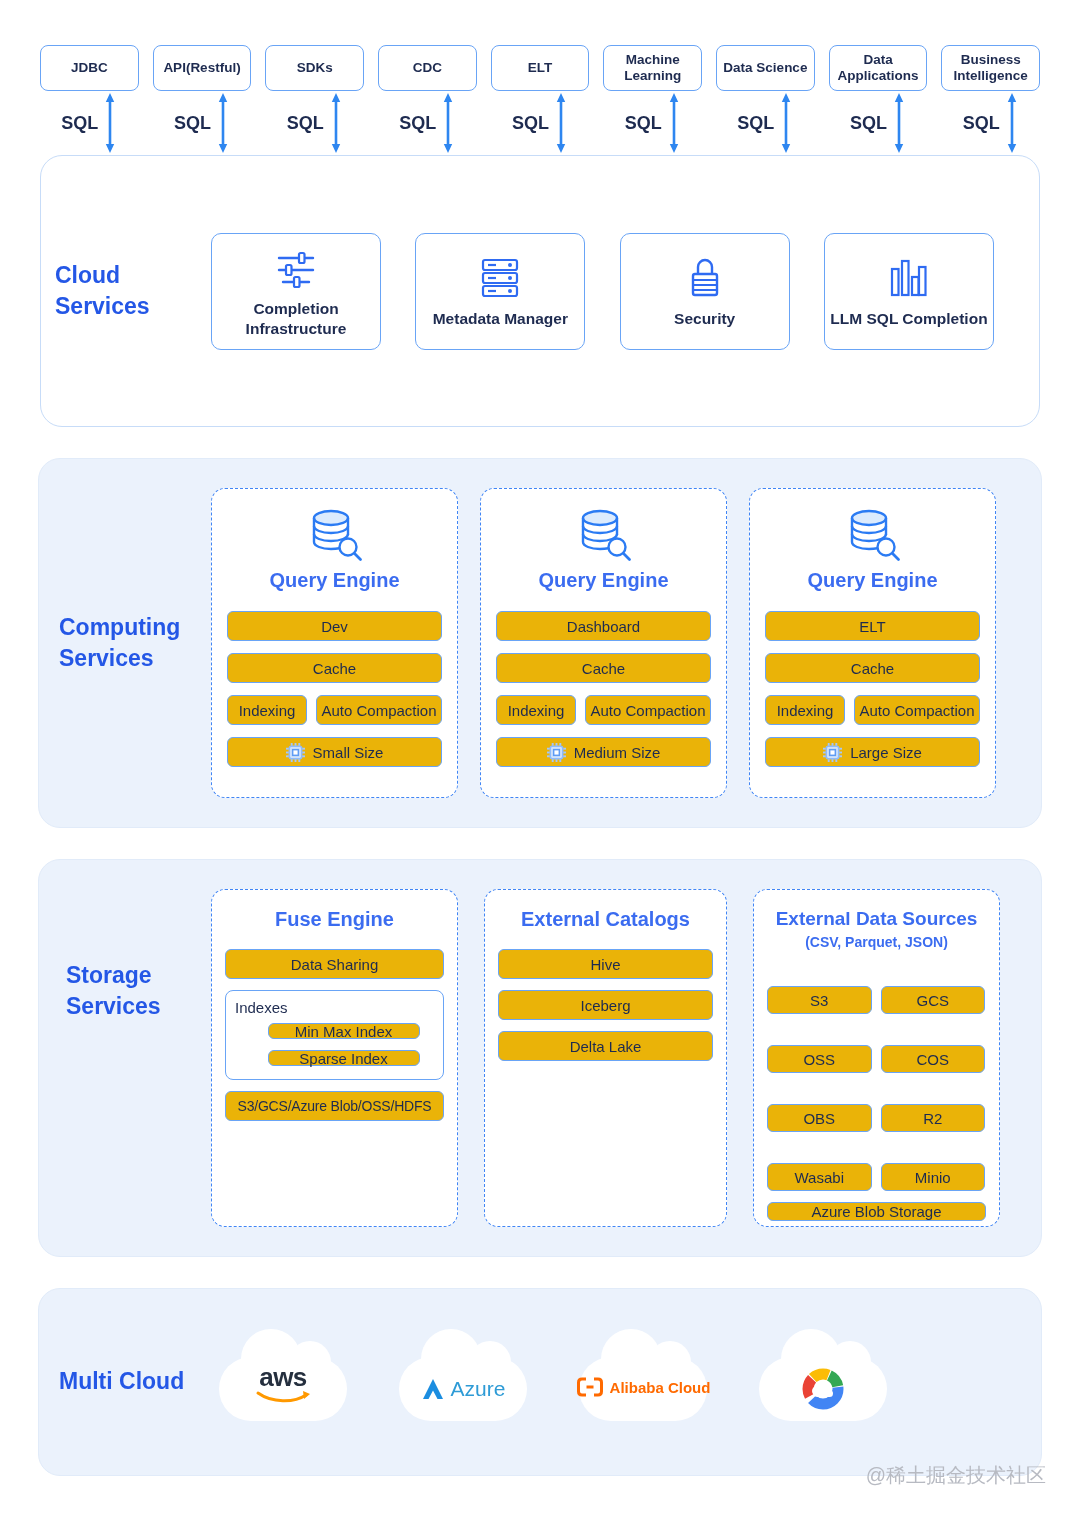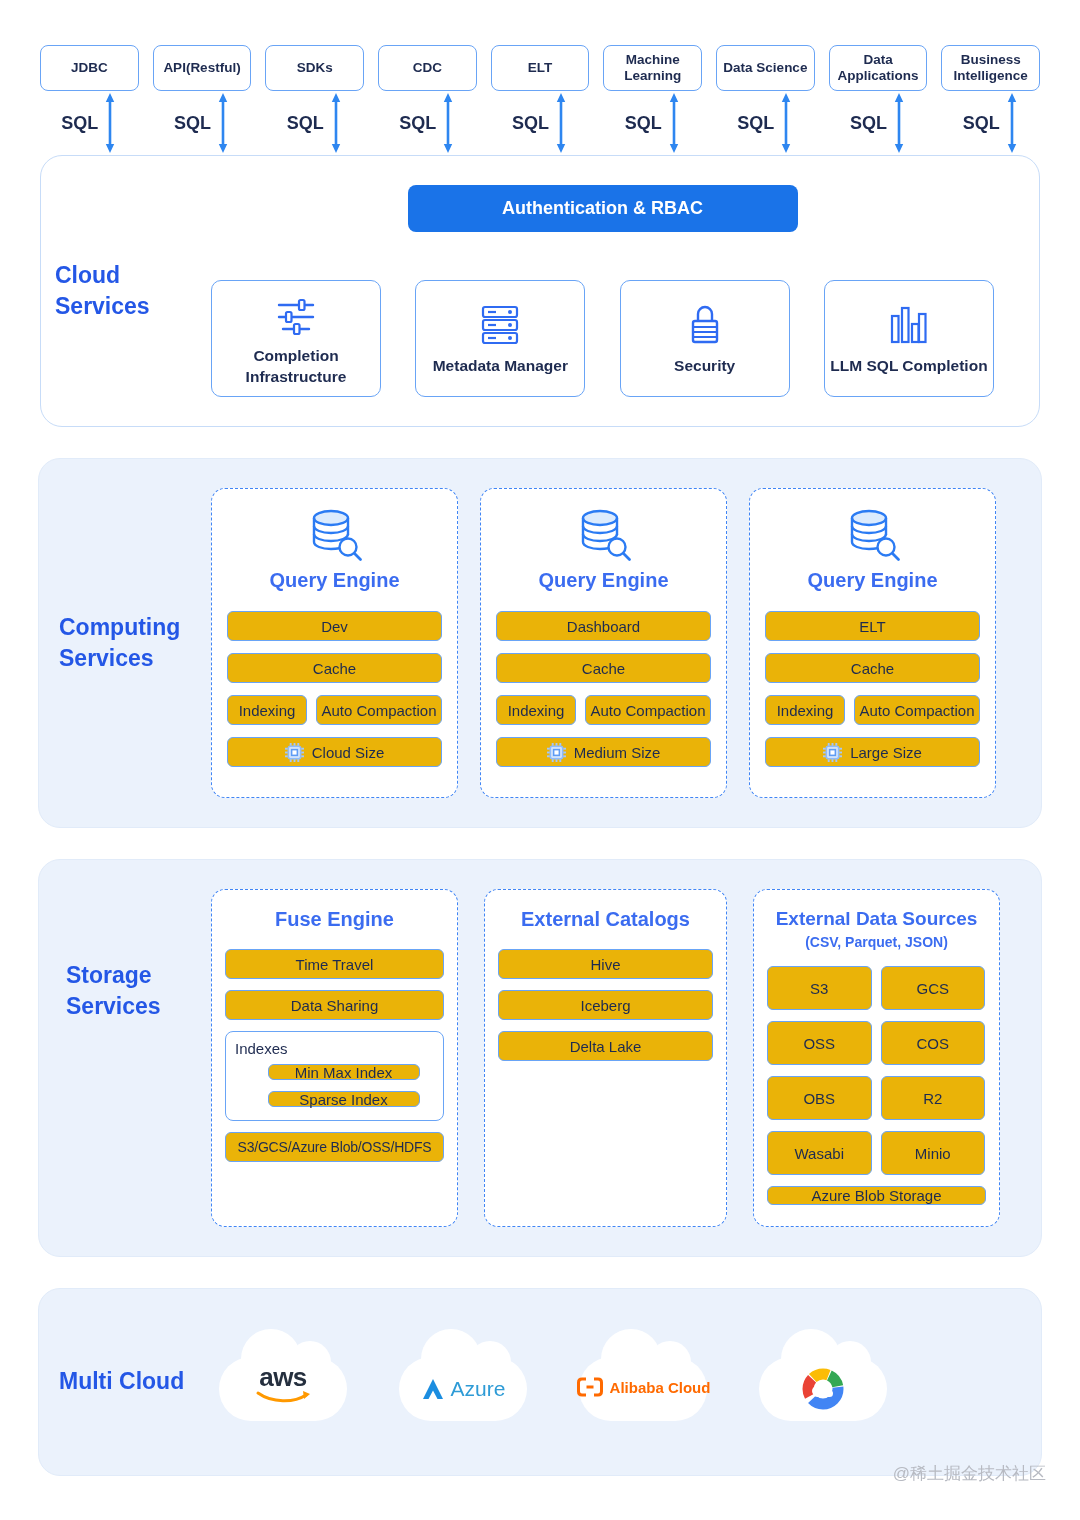--- a/index.html
+++ b/index.html
@@ -61,42 +61,42 @@
   .st-card .qe-box { margin-bottom:11px; }
   .fuse { width:247px; }
   .catalogs { width:243px; }
   .sources { width:247px; }
   .idx-wrap { width:100%; border:1px solid #69a4f6; border-radius:8px; padding:8px 9px 2px; margin-bottom:11px; }
   .idx-label { font-size:15px; color:#1e2b50; margin-bottom:7px; text-align:left; }
   .idx-box { width:152px; height:16px; margin:0 auto 9px; position:relative; left:9px; }
   .targets-box { font-size:14px; letter-spacing:-0.2px; }
   .src-subtitle { font-size:14px; font-weight:600; color:#3b6cf0; margin:-12px 0 16px; }
   .src-grid { width:100%; display:flex; flex-wrap:wrap; column-gap:9px; row-gap:11px; }
-  .src-grid .qe-box { width:calc(50% - 5px); height:44px; margin-bottom:0; }
+  .src-grid .qe-box { width:calc(50% - 5px); height:28px; margin-bottom:0;margin-top:20px; }
   .src-full { margin-top:11px; height:28px; }
 
   
   .multicloud { height:188px; align-items:center; }
   .multicloud .label-col { width:180px; padding-left:20px; }
   .providers { display:flex; gap:52px; align-items:center; margin-top:14px; }
   .cloud-shape { position:relative; width:128px; height:64px; background:#fff; border-radius:32px;
     display:flex; align-items:center; justify-content:center; }
   .cloud-shape::before { content:""; position:absolute; width:60px; height:60px; border-radius:50%;
     background:#fff; top:-28px; left:22px; }
   .cloud-shape::after { content:""; position:absolute; width:42px; height:42px; border-radius:50%;
     background:#fff; top:-16px; right:16px; }
   .logo { position:relative; z-index:2; display:flex; align-items:center; justify-content:center; }
   .aws-logo { flex-direction:column; margin-top:-8px; }
   .aws-text { font-size:26px; font-weight:700; color:#252f3e; letter-spacing:-0.5px; line-height:1; }
   .azure-logo { gap:6px; }
   .azure-text { font-size:21px; color:#2e9bd6; }
   .ali-logo { gap:6px; margin-top:-4px; }
   .ali-text { font-size:15px; font-weight:700; color:#ff6a00; white-space:nowrap; }
 
-  .watermark { position:absolute; right:34px; top:1462px; font-size:17px; color:#b7bac2; z-index:5; }
+  .watermark { position:absolute; right:34px; top:1462px; font-size:20px; color:#b7bac2; z-index:5; }
 </style>
 </head>
 <body>
 
 <div class="page">
 
   <div class="clients">
     <div class="client-col">
       <div class="client-box">JDBC</div>
       <div class="sql-row">
@@ -196,21 +196,20 @@
           </svg>
       </div>
     </div>
   </div>
 
   <div class="panel cloud-panel">
     <div class="label-col">
       <div class="section-label">Cloud Services</div>
     </div>
     <div class="cloud-content">
-      <div class="auth-btn">Authentication &amp; RBAC</div>
       <div class="svc-cards">
         <div class="svc-card">
           <span class="icon-wrap">
             <svg width="44" height="38" viewBox="0 0 44 38" fill="none">
                 <g stroke="#2f6bf2" stroke-width="2.4" stroke-linecap="round">
                   <line x1="5" y1="7" x2="39" y2="7"></line>
                   <line x1="5" y1="19" x2="39" y2="19"></line>
                   <line x1="9" y1="31" x2="35" y2="31"></line>
                 </g>
                 <rect x="25" y="2" width="5.5" height="10" rx="1.5" fill="#fff" stroke="#2f6bf2" stroke-width="2.2"></rect>
@@ -303,21 +302,21 @@
                 <line x1="0" y1="6" x2="3" y2="6"></line>
                 <line x1="0" y1="10" x2="3" y2="10"></line>
                 <line x1="0" y1="14" x2="3" y2="14"></line>
                 <line x1="17" y1="6" x2="20" y2="6"></line>
                 <line x1="17" y1="10" x2="20" y2="10"></line>
                 <line x1="17" y1="14" x2="20" y2="14"></line>
               </g>
               <rect x="3.5" y="3.5" width="13" height="13" rx="2" fill="#cfe2fc" stroke="#8fbbf8" stroke-width="1.6"></rect>
               <rect x="7" y="7" width="6" height="6" fill="#fff" stroke="#5e9cf5" stroke-width="1.6"></rect>
             </svg>
-          <span>Cloud Size</span>
+          <span>Small Size</span>
         </div>
       </div>
 
       <div class="qe-card">
         <svg width="58" height="56" viewBox="0 0 58 56" fill="none">
             <ellipse cx="25" cy="11" rx="17" ry="7" fill="#dcebfd" stroke="#2b7bf3" stroke-width="2.4"></ellipse>
             <path d="M8 11 V35 C8 39 15.6 42 25 42 C28 42 31 41.7 33.5 41.2 M42 11 V28" stroke="#2b7bf3" stroke-width="2.4"></path>
             <path d="M8 19 C8 23 15.6 26 25 26 C34.4 26 42 23 42 19" stroke="#2b7bf3" stroke-width="2.4"></path>
             <path d="M8 27 C8 31 15.6 34 25 34 C34.4 34 42 31 42 27" stroke="#2b7bf3" stroke-width="2.4"></path>
             <circle cx="42" cy="40" r="8.5" fill="#fff" stroke="#2b7bf3" stroke-width="2.4"></circle>
@@ -396,21 +395,20 @@
   </div>
 
   <div class="panel tint-panel storage">
     <div class="label-col">
       <div class="section-label">Storage Services</div>
     </div>
     <div class="st-row">
 
       <div class="st-card fuse">
         <div class="st-title">Fuse Engine</div>
-        <div class="qe-box">Time Travel</div>
         <div class="qe-box">Data Sharing</div>
         <div class="idx-wrap">
           <div class="idx-label">Indexes</div>
           <div class="qe-box idx-box">Min Max Index</div>
           <div class="qe-box idx-box">Sparse Index</div>
         </div>
         <div class="qe-box targets-box">S3/GCS/Azure Blob/OSS/HDFS</div>
       </div>
 
       <div class="st-card catalogs">

